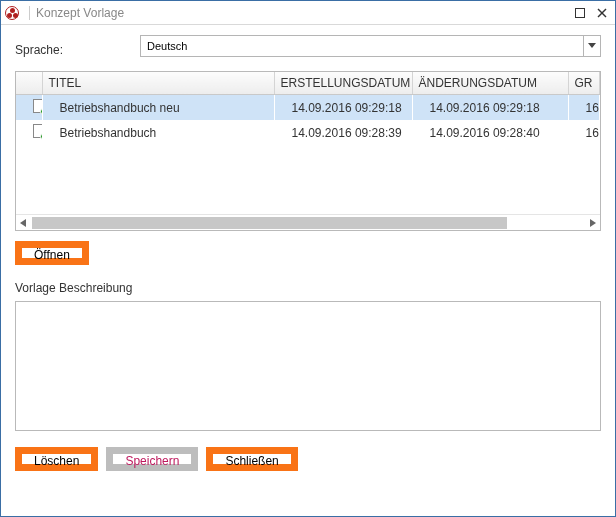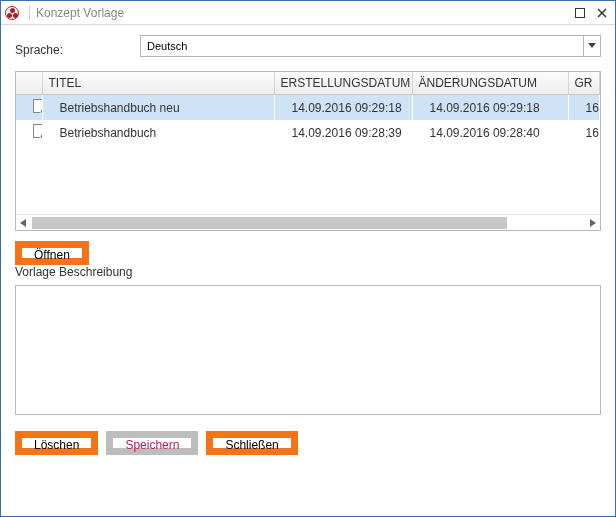--- a/index.html
+++ b/index.html
@@ -28,21 +28,21 @@
   .doc-icon .page { position: absolute; inset: 0; background: #fff; border: 1px solid #888; }
   .doc-icon .badge { position: absolute; right: -2px; bottom: -2px; width: 7px; height: 7px; border-radius: 50%; background: #2e9a2e; border: 1px solid #fff; }
   .grid-spacer { flex: 1; }
   .hscroll { height: 16px; border-top: 1px solid #e5e5e5; display: flex; align-items: center; padding: 0 2px; }
   .arrow { width: 10px; height: 10px; display: flex; align-items: center; justify-content: center; color: #666; }
   .track { flex: 1; height: 14px; margin: 0 4px; position: relative; }
   .thumb { position: absolute; top: 1px; left: 0; height: 12px; width: 86%; background: #c7c7c7; }
   .btn { height: 24px; padding: 0 12px; background: #fff; border: 7px solid #f97316; font-size: 12px; cursor: default; }
   .btn:disabled { color: #be185d; border-color: #bdbdbd; }
   .open-btn-row { margin-top: 10px; }
-  .desc-label { margin-top: 0; margin-bottom: 6px; }
+  .desc-label { margin-top: 16px; margin-bottom: 6px; }
   .desc-box { border: 1px solid #b9b9b9; height: 130px; background: #fff; }
   .footer { display: flex; gap: 8px; margin-top: 16px; }
   col.icon { width: 26px; }
   col.titel { width: 232px; }
   col.erst { width: 138px; }
   col.aend { width: 156px; }
   col.gr { width: auto; }
 </style>
 </head>
 <body>

